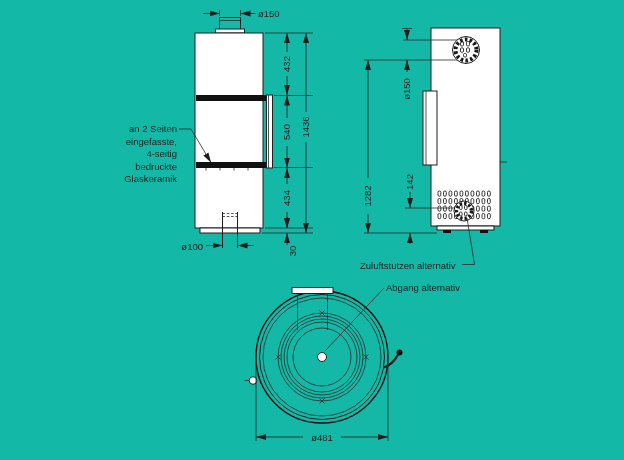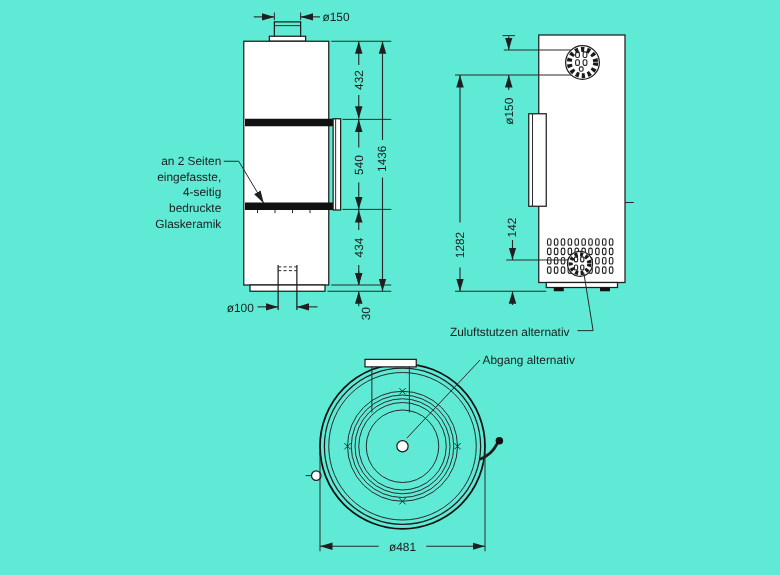--- a/index.html
+++ b/index.html
@@ -1,16 +1,16 @@
 <!DOCTYPE html>
 <html><head>
 <meta charset="utf-8">
 <style>
   html,body{margin:0;padding:0;background:#fff;}
-  .stage{position:relative;width:624px;height:460px;background:#5eead4;overflow:hidden;}
+  .stage{position:relative;width:624px;height:460px;background:#14b8a6;overflow:hidden;}
   svg{display:block;}
   svg text{font-family:"Liberation Sans","DejaVu Sans",sans-serif;font-size:9.5px;fill:#1c1c1c;}
   .ln{stroke:#1f1f1f;stroke-width:1;fill:none;}
   .thin{stroke:#2a2a2a;stroke-width:0.8;fill:none;}
   .thick{stroke:#111;stroke-width:1.4;fill:none;}
   .blk{fill:#111;stroke:none;}
   .wht{fill:#fff;}
   .dim{stroke:#2a2a2a;stroke-width:0.9;fill:none;}
   .slot{fill:none;stroke:#222;stroke-width:0.9;}
   .note{font-size:9.5px;}

